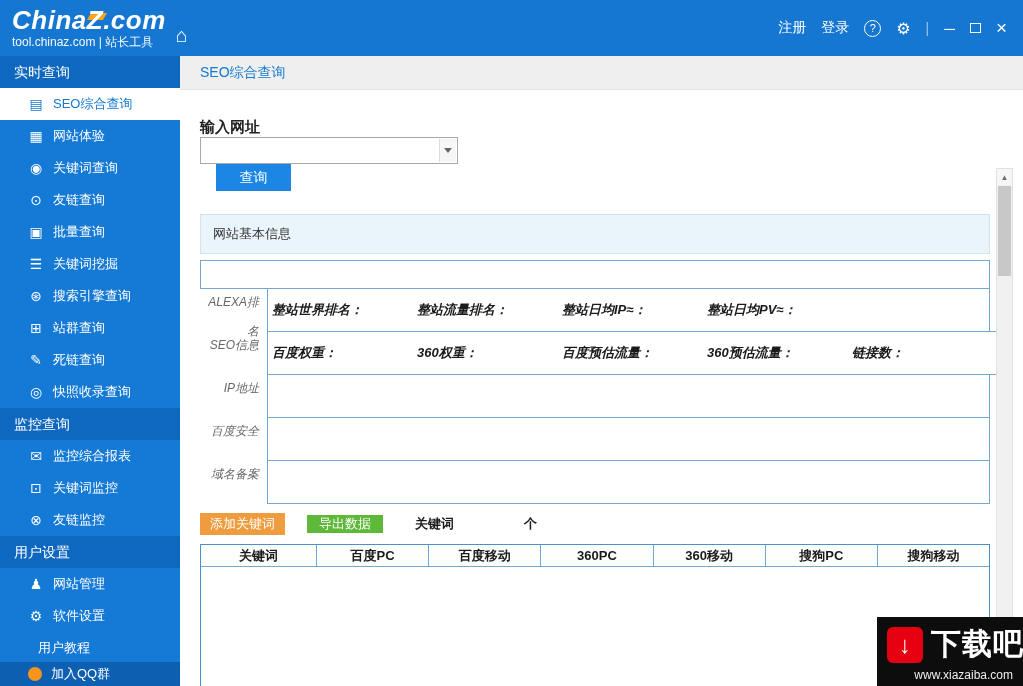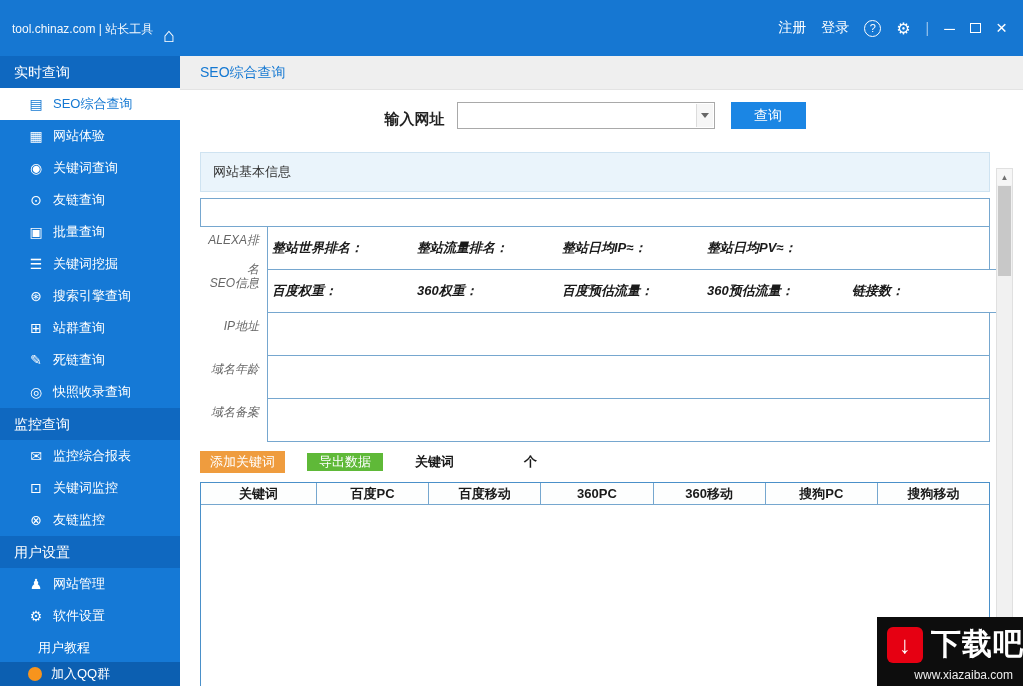--- a/index.html
+++ b/index.html
@@ -33,21 +33,21 @@
   .side-item.no-icon { padding-left:38px; }
   .side-item.qq { position:absolute; bottom:0; left:0; right:0; background:#0c5fb1; height:24px; }
   .qq-dot { width:14px; height:14px; border-radius:50%; background:#f7941d; margin-right:9px; }
 
   
   .main { position:absolute; top:56px; left:180px; right:0; bottom:0; background:#fff; }
   .tabbar { height:34px; background:#efefef; border-bottom:1px solid #e3e3e3; display:flex; align-items:center; }
   .tab { margin-left:20px; font-size:14px; color:#1478d2; cursor:pointer; }
   .content { padding:0 33px 0 20px; }
 
-  .query-row { margin-top:12px; display:flex; align-items:flex-end; justify-content:center; }
+  .query-row { margin-top:28px; display:flex; align-items:flex-start; justify-content:center;flex-direction:column; }
   .url-label { font-size:15px; font-weight:bold; color:#222; margin-right:12px; }
   .url-combobox { width:258px; height:27px; border:1px solid #a9a9a9; background:#fff; position:relative; cursor:pointer; }
   .url-value { line-height:25px; padding-left:6px; font-size:13px; color:#333; }
   .combo-arrow { position:absolute; top:1px; right:1px; bottom:1px; width:17px; background:#f6f6f6; border-left:1px solid #dcdcdc; display:flex; align-items:center; justify-content:center; }
   .tri-down { width:0; height:0; border-left:4px solid transparent; border-right:4px solid transparent; border-top:5px solid #666; }
   .btn-query { margin-left:16px; width:75px; height:27px; background:#1b86e4; color:#fff; border:none; font-size:14px; cursor:pointer; }
 
   .info-header { margin-top:23px; height:40px; background:#eaf4fb; border:1px solid #cfe3f1; display:flex; align-items:center; padding-left:12px; font-size:13px; color:#333; }
 
   .info-table { margin-top:6px; }
@@ -85,20 +85,21 @@
   .wm-title { font-size:30px; font-weight:bold; letter-spacing:1px; white-space:nowrap; }
   .wm-url { font-size:12px; text-align:right; margin-top:3px; color:#eee; }
 </style>
 </head>
 <body>
 
 <div class="app">
 
   <div class="header">
     <div class="logo-block">
+      <div class="logo-line1"><span>China</span><span class="logo-z"><span class="logo-z-slash"></span><span class="logo-z-char">Z</span></span><span>.com</span></div>
       <div class="logo-line2">tool.chinaz.com | 站长工具</div>
     </div>
     <span class="home-ic">⌂</span>
     <div class="header-right">
       <span class="hdr-link">注册</span>
       <span class="hdr-link">登录</span>
       <span class="circle-ic">?</span>
       <span class="gear-ic">⚙</span>
       <span class="hdr-div">|</span>
       <span class="win-btn">─</span>
@@ -232,21 +233,21 @@
             <span class="info-cell">链接数：</span>
           </div>
         </div>
 
         <div class="info-row">
           <div class="info-label">IP地址</div>
           <div class="info-cell-box"></div>
         </div>
 
         <div class="info-row">
-          <div class="info-label">域名年龄</div>
+          <div class="info-label">百度安全</div>
           <div class="info-cell-box"></div>
         </div>
 
         <div class="info-row">
           <div class="info-label">域名备案</div>
           <div class="info-cell-box"></div>
         </div>
 
       </div>
 

